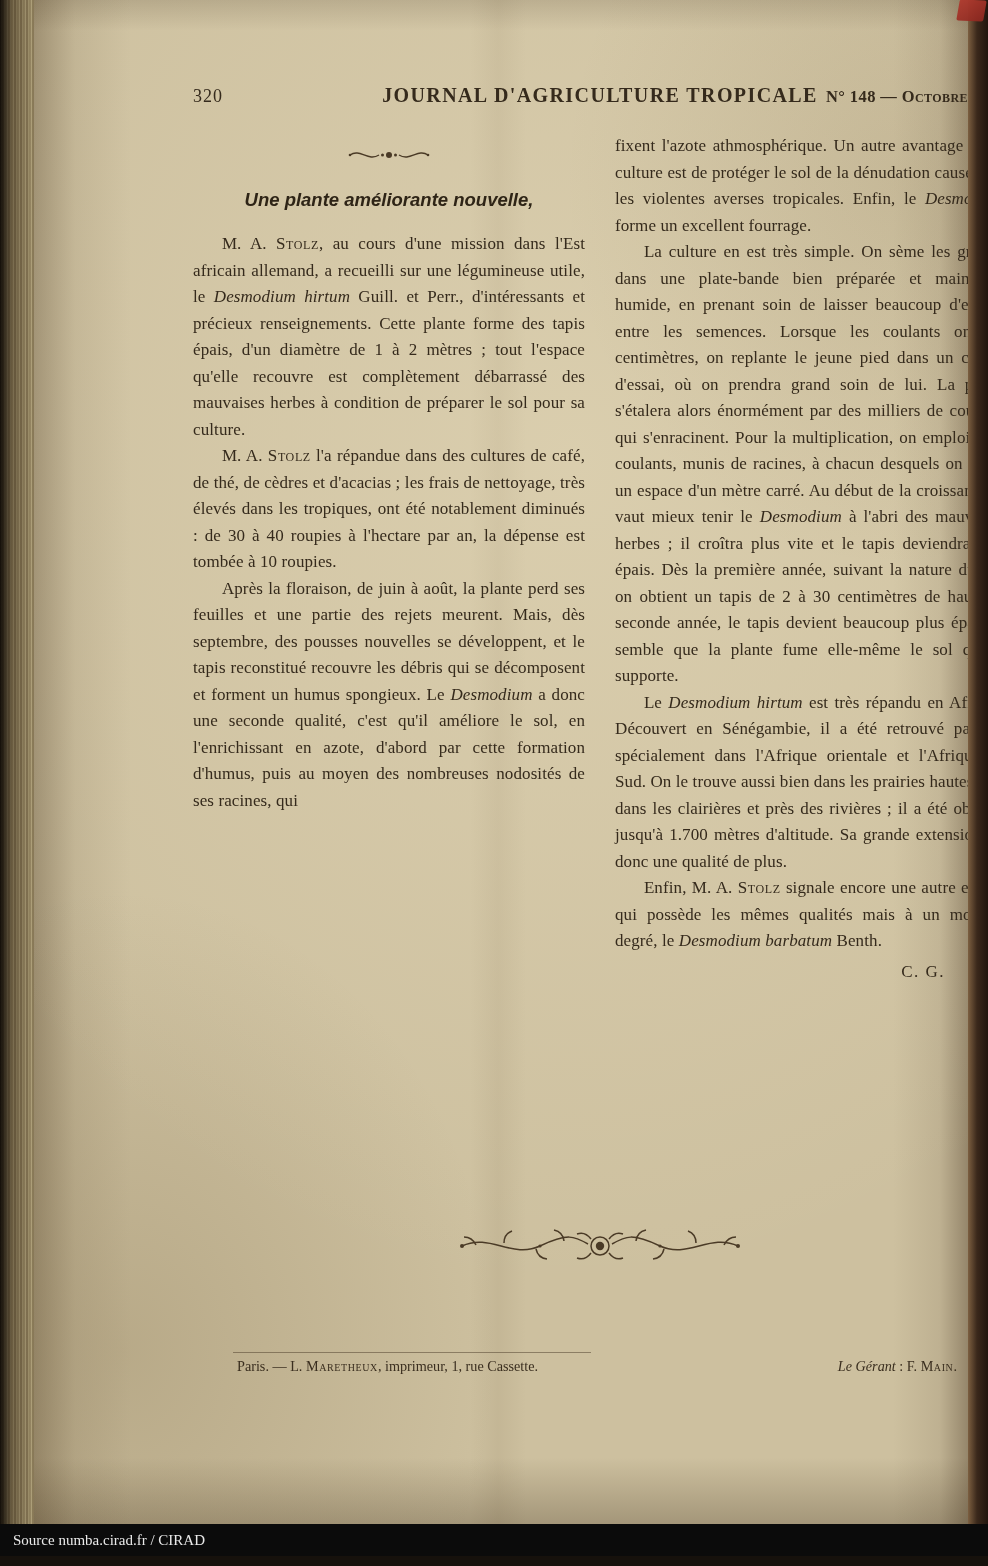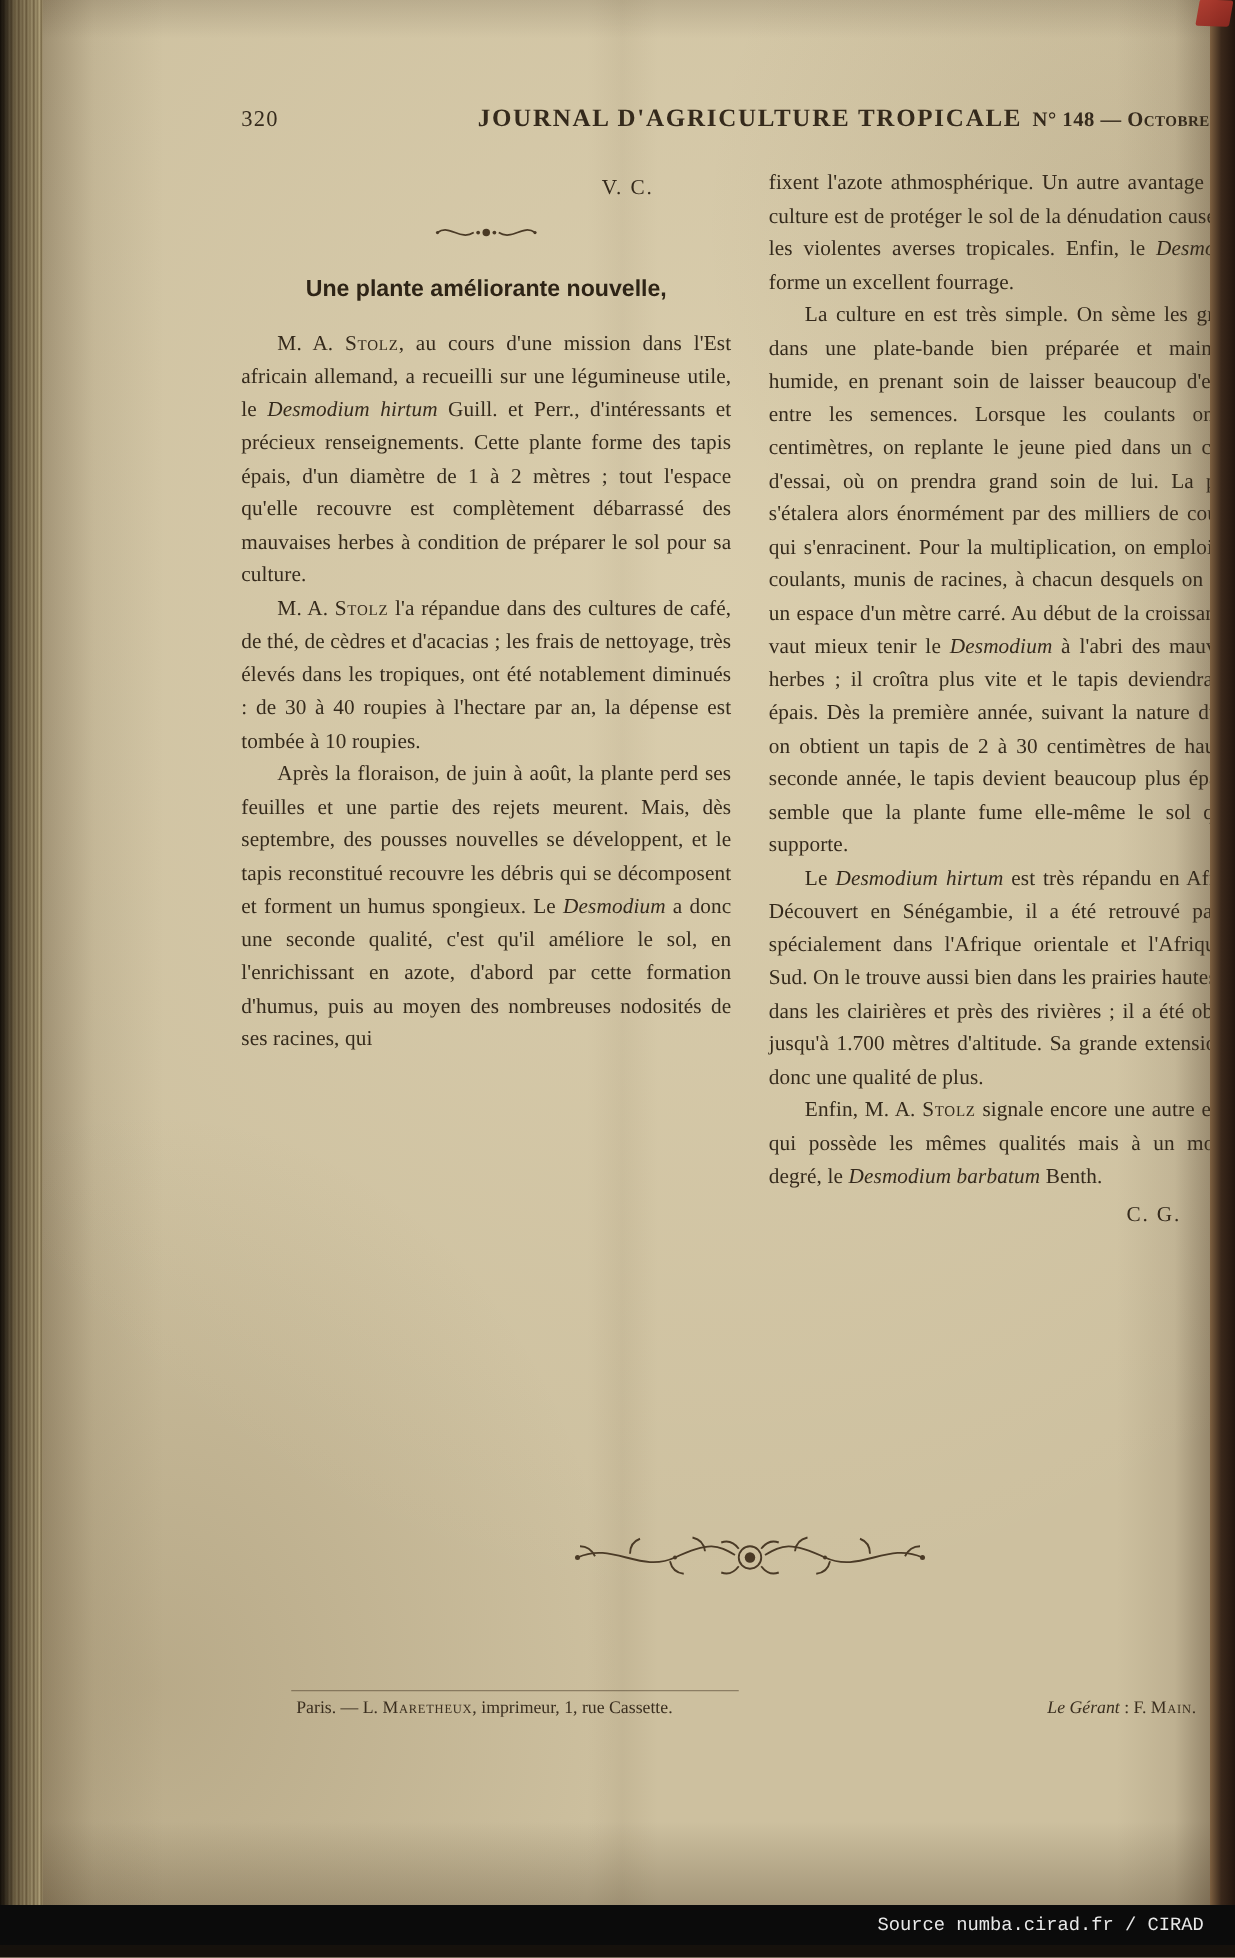--- a/index.html
+++ b/index.html
@@ -74,42 +74,42 @@
   .seg-sc { font-variant: small-caps; letter-spacing: .6px; }
   .signature {
     text-align: right; padding-right: 62px; margin-top: 4px;
     letter-spacing: 1.5px; text-indent: 0;
   }
   .ornament-row { display: flex; justify-content: center; margin: 14px 0 2px; }
   .article-heading {
     text-align: center; text-indent: 0;
     font-family: "Liberation Sans", "DejaVu Sans", sans-serif;
     font-weight: 700; font-size: 18.5px; line-height: 30px;
-    margin: 22px 0 16px; color: #2e2416;
+    margin: 22px 0 16px; color: #2e2416; font-style: italic;
   }
   .divider-row {
     position: absolute; top: 1140px; left: 50%; transform: translateX(-50%);
   }
   .footer-rule {
     position: absolute; top: 1268px; left: 40px; width: 358px; height: 1px;
     background: rgba(62,47,28,.45);
   }
   .page-footer {
     position: absolute; top: 1274px; left: 0; width: 100%;
     font-size: 14.2px; color: #3a2e1f;
   }
   .footer-imprint { position: absolute; left: 44px; top: 0; white-space: nowrap; }
   .footer-manager { position: absolute; right: 50px; top: 0; white-space: nowrap; }
 
   .source-bar {
     position: absolute; left: 0; bottom: 0; width: 100%; height: 32px;
     background: #0b0b0b;
-    display: flex; align-items: center; justify-content: flex-end;
-    padding: 0 25px;
-    font-family: Liberation Mono, monospace;
+    display: flex; align-items: center; 
+    padding: 0 13px;
+    font-family: Liberation Serif, serif;
     font-size: 15px; color: #e9e9e9;
   }
   svg.flourish { display: block; }
 </style>
 </head>
 <body>
 
 <div class="scan">
 
   <div class="page">
@@ -118,21 +118,20 @@
 
       <div class="page-header">
         <span class="page-number">320</span>
         <span class="journal-title">JOURNAL D'AGRICULTURE TROPICALE</span>
         <span class="issue-label">N° 148 — Octobre 1913</span>
       </div>
 
       <div class="columns">
 
         <div class="col">
-          <div class="signature">V. C.</div>
 
           <div class="ornament-row">
             <svg class="flourish" width="86" height="16" viewBox="0 0 86 16" aria-hidden="true">
               <g fill="none" stroke="#4a3a26" stroke-width="1.4">
                 <path d="M4 8 C 14 1, 22 15, 33 8"></path>
                 <path d="M82 8 C 72 1, 64 15, 53 8"></path>
               </g>
               <g fill="#4a3a26">
                 <circle cx="43" cy="8" r="3"></circle>
                 <circle cx="36.5" cy="8" r="1.5"></circle>

